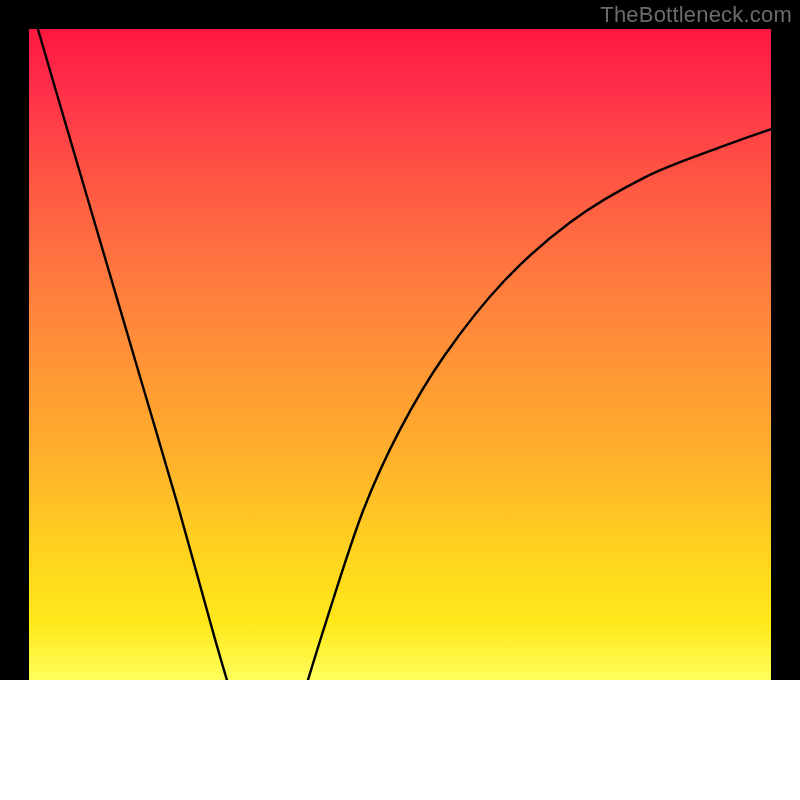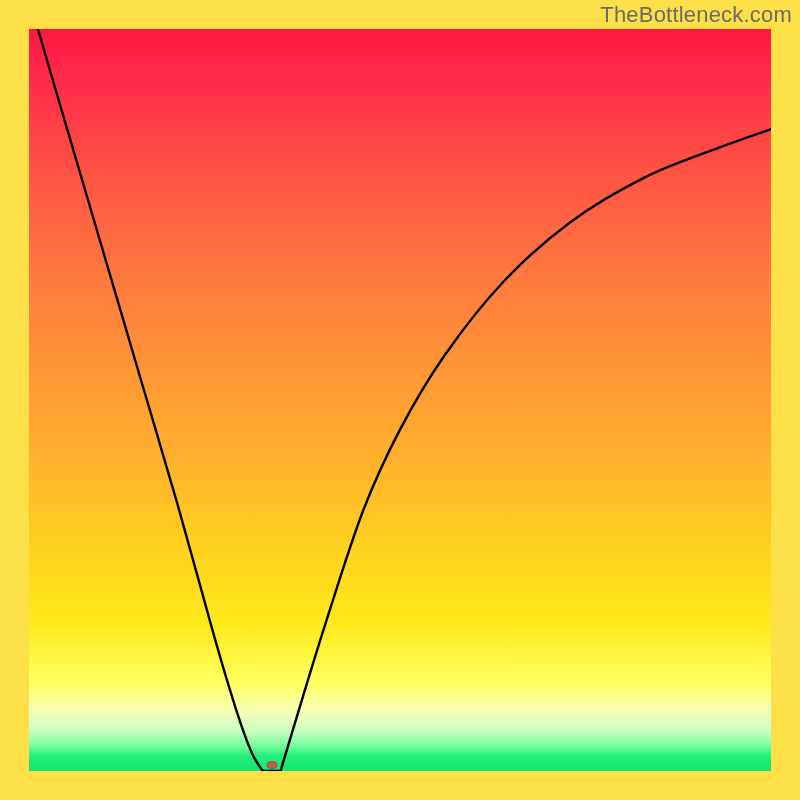--- a/index.html
+++ b/index.html
@@ -4,22 +4,22 @@
 <style>
   body {
     margin: 0;
     padding: 0;
     background: #fff;
     font-family: Arial, Helvetica, sans-serif;
   }
   .wrap {
     position: relative;
     width: 800px;
-    height: 800px;
-    background: #fde047;
+    height: 680px;
+    background: #000000;
   }
   .watermark {
     position: absolute;
     top: 2px;
     right: 8px;
     color: #6b6b6b;
     font-size: 22px;
     font-weight: 500;
     letter-spacing: 0.2px;
     z-index: 10;

